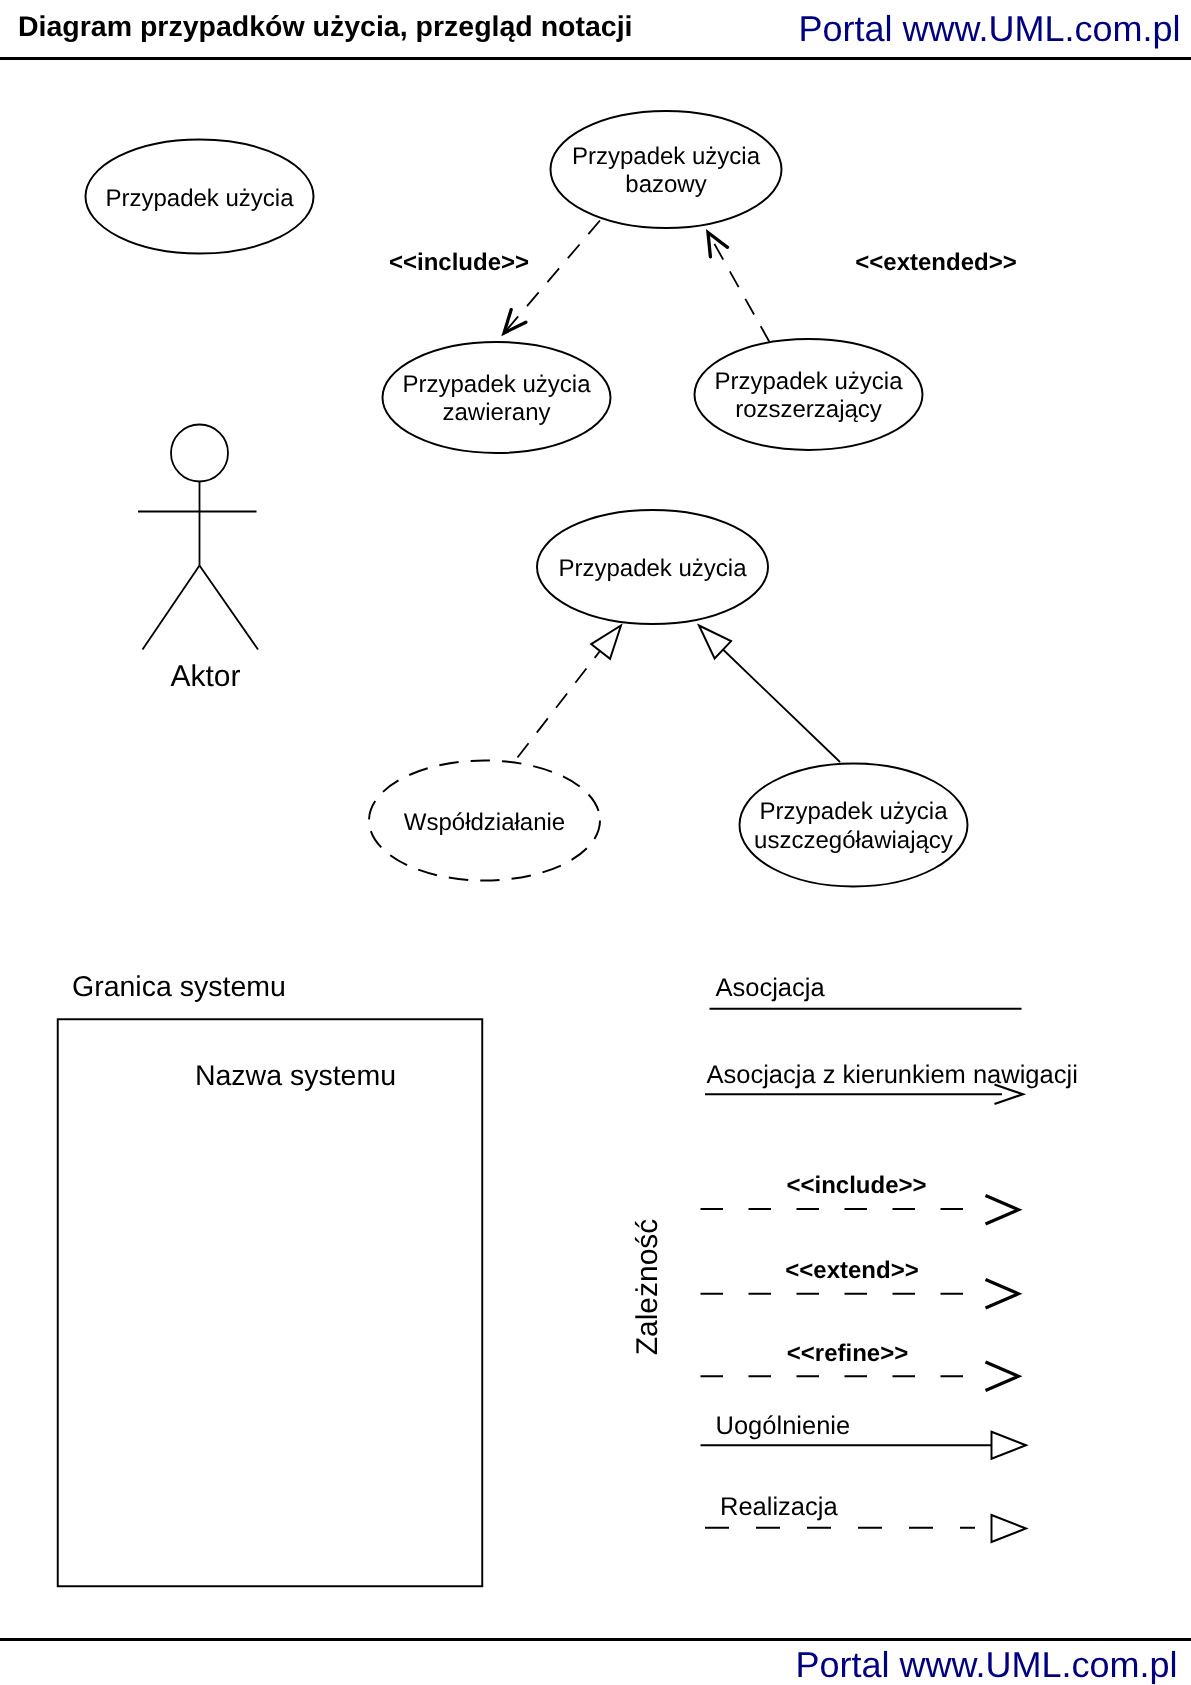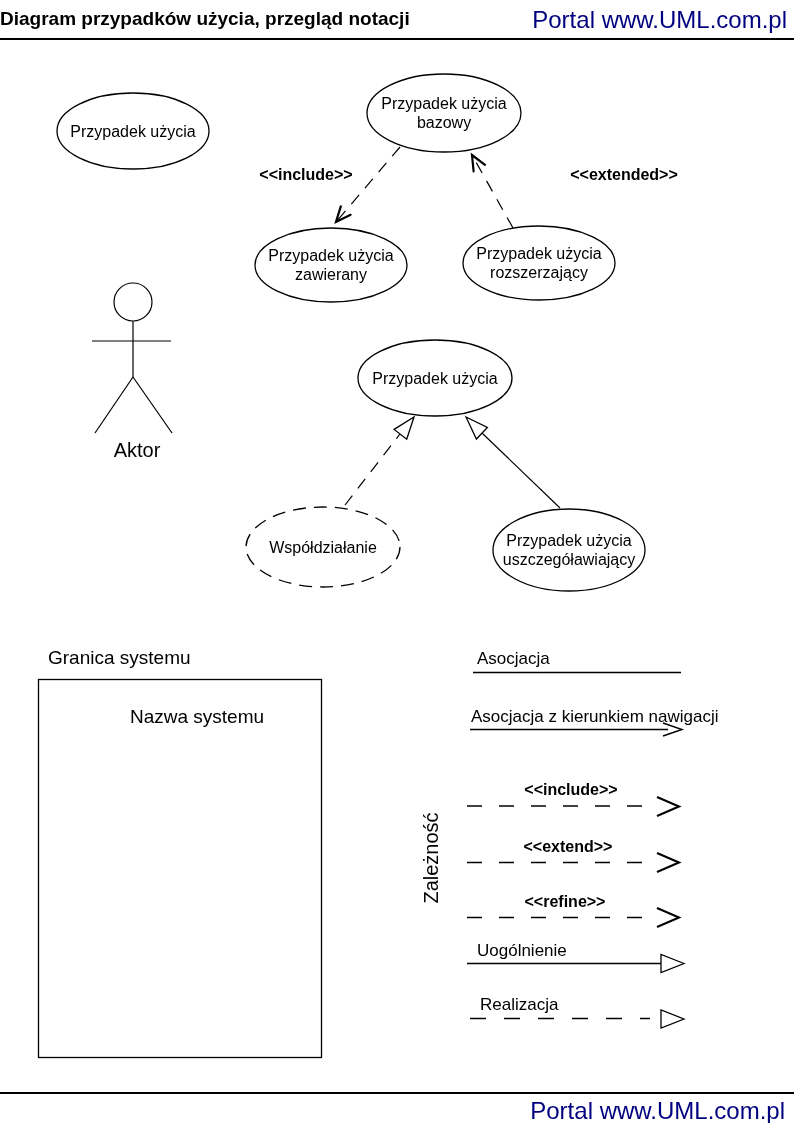--- a/index.html
+++ b/index.html
@@ -1,19 +1,19 @@
 <!DOCTYPE html>
 <html><head>
 <meta charset="utf-8">
 <style>
   html,body{margin:0;padding:0;background:#ffffff;}
   .page{position:relative;width:794px;height:1123px;background:#ffffff;overflow:hidden;
         font-family:"Liberation Sans",sans-serif;}
   .header{position:absolute;left:0;top:0;width:794px;height:38px;border-bottom:2px solid #000;}
-  .header .title{position:absolute;left:0;top:8px;font-size:19px;font-weight:bold;color:#000;white-space:nowrap;}
+  .header .title{position:absolute;left:12px;top:8px;font-size:19px;font-weight:bold;color:#000;white-space:nowrap;}
   .header .portal{position:absolute;right:7px;top:6px;font-size:24px;color:#000080;white-space:nowrap;}
   .footer{position:absolute;left:0;top:1092px;width:794px;border-top:2px solid #000;}
   .footer .portal{position:absolute;right:9px;top:3px;font-size:24px;color:#000080;white-space:nowrap;}
   svg{position:absolute;left:0;top:0;}
   svg text{font-family:"Liberation Sans",sans-serif;fill:#000000;}
   .shape{fill:none;stroke:#000000;stroke-width:1.3;}
   .thin{fill:none;stroke:#000000;stroke-width:1.2;}
   .dash{fill:none;stroke:#000000;stroke-width:1.2;stroke-dasharray:12 9;}
   .legline{fill:none;stroke:#000000;stroke-width:1.4;}
   .legdash{fill:none;stroke:#000000;stroke-width:1.4;stroke-dasharray:15 17;}

